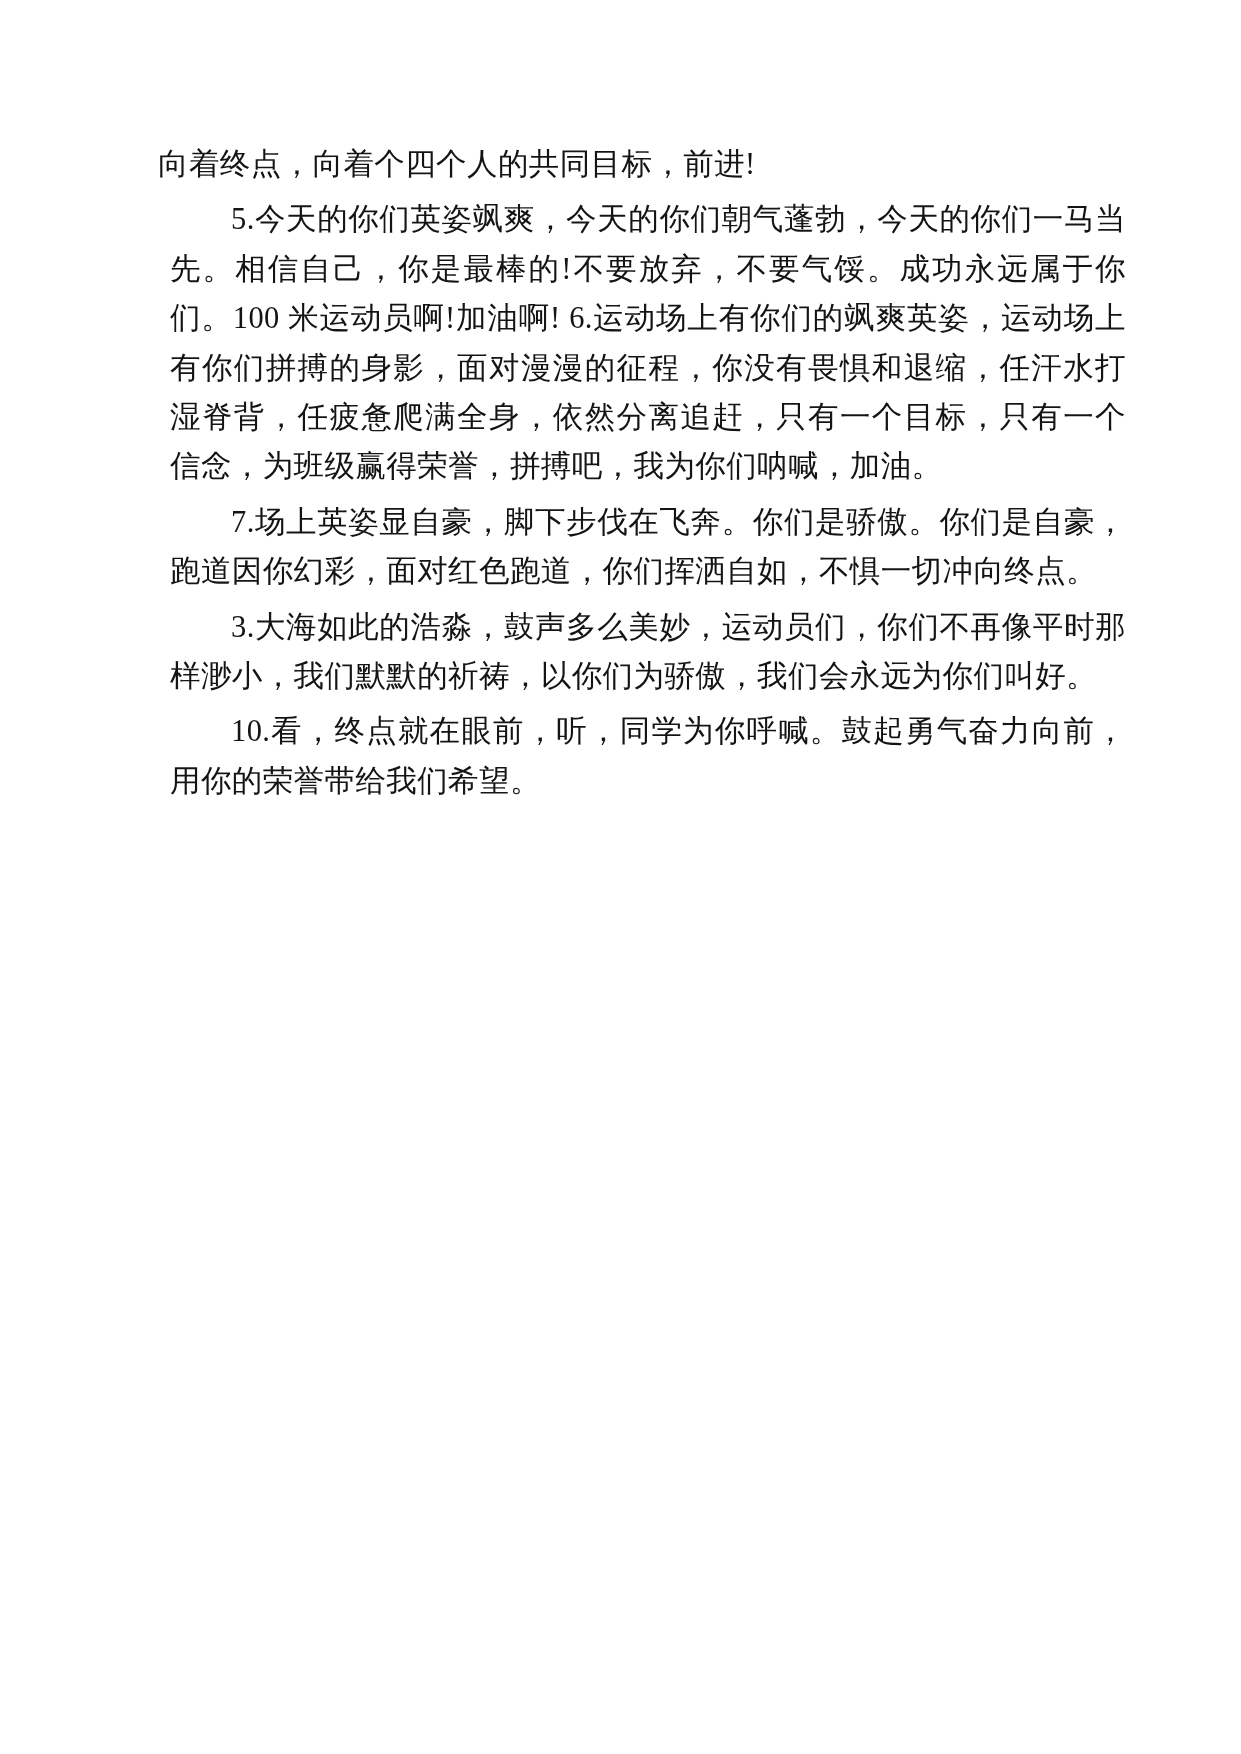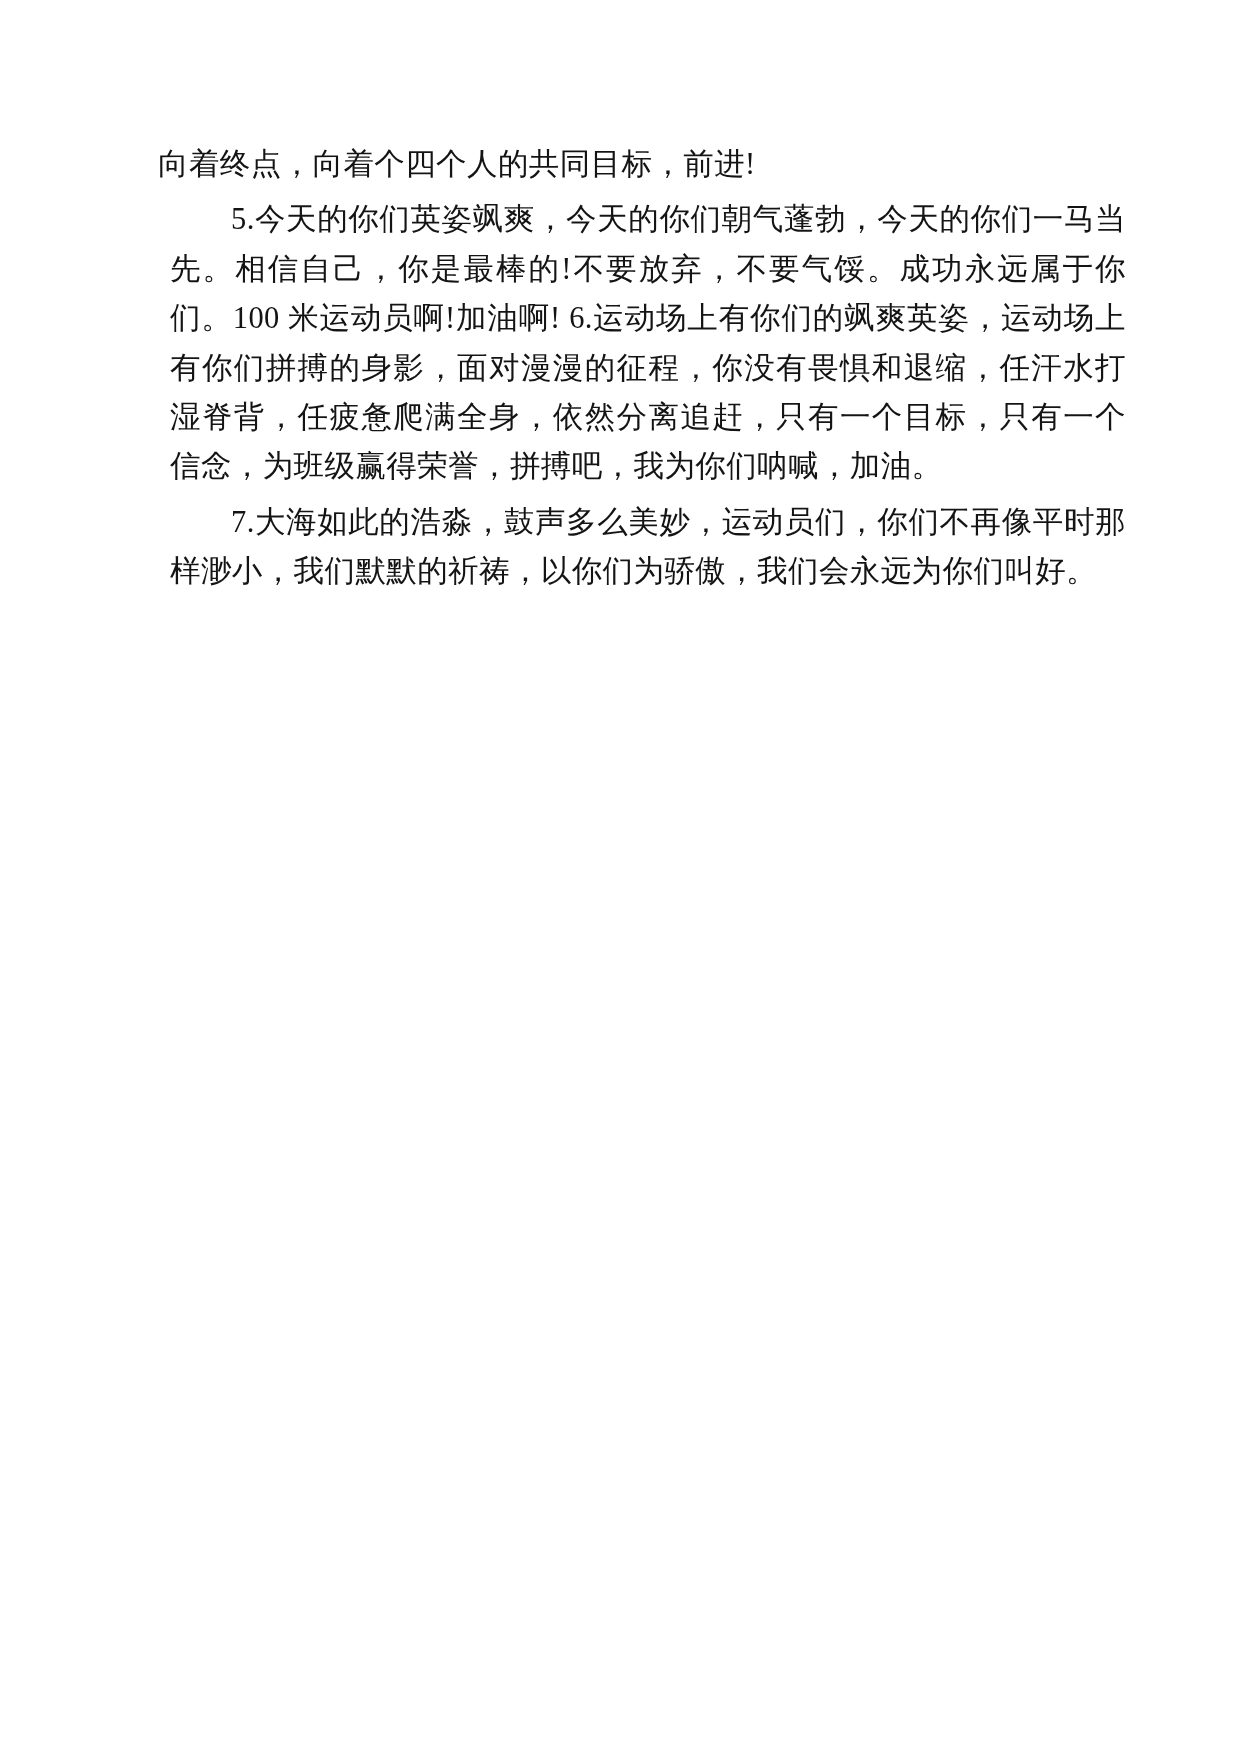--- a/index.html
+++ b/index.html
@@ -42,15 +42,17 @@
     text-indent: 0;
   }
 </style>
 </head>
 <body>
 
 <div class="page">
   <div class="doc-body">
     <p class="para first">向着终点，向着个四个人的共同目标，前进!</p>
     <p class="para indent">5.今天的你们英姿飒爽，今天的你们朝气蓬勃，今天的你们一马当先。相信自己，你是最棒的!不要放弃，不要气馁。成功永远属于你们。100 米运动员啊!加油啊! 6.运动场上有你们的飒爽英姿，运动场上有你们拼搏的身影，面对漫漫的征程，你没有畏惧和退缩，任汗水打湿脊背，任疲惫爬满全身，依然分离追赶，只有一个目标，只有一个信念，为班级赢得荣誉，拼搏吧，我为你们呐喊，加油。</p>
-    <p class="para indent">7.大海如此的浩淼，鼓声多么美妙，运动员们，你们不再像平时那样渺小，我们默默的祈祷，以你们为骄傲，我们会永远为你们叫好。</p>
+    <p class="para indent">7.场上英姿显自豪，脚下步伐在飞奔。你们是骄傲。你们是自豪，跑道因你幻彩，面对红色跑道，你们挥洒自如，不惧一切冲向终点。</p>
+    <p class="para indent">3.大海如此的浩淼，鼓声多么美妙，运动员们，你们不再像平时那样渺小，我们默默的祈祷，以你们为骄傲，我们会永远为你们叫好。</p>
+    <p class="para indent">10.看，终点就在眼前，听，同学为你呼喊。鼓起勇气奋力向前，用你的荣誉带给我们希望。</p>
   </div>
 </div>
 
 </body></html>

